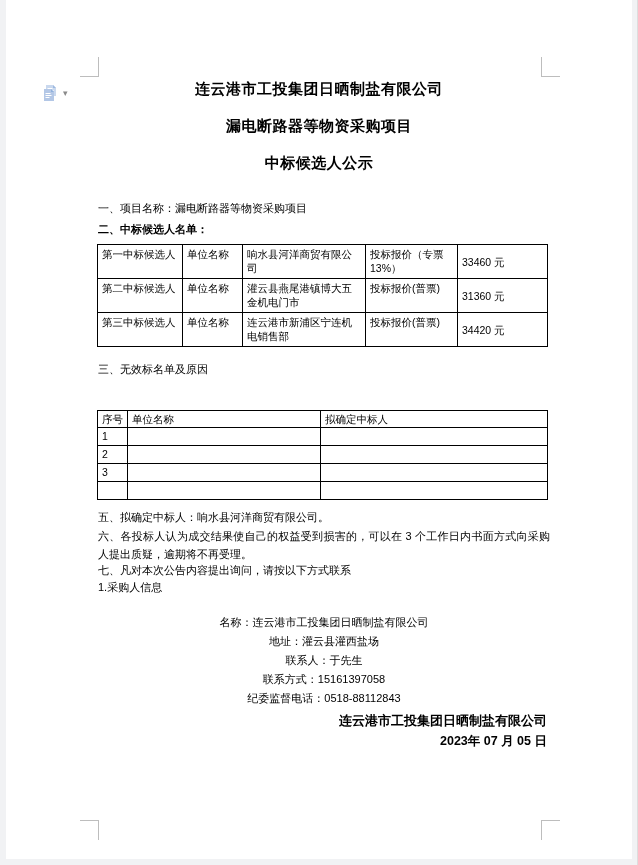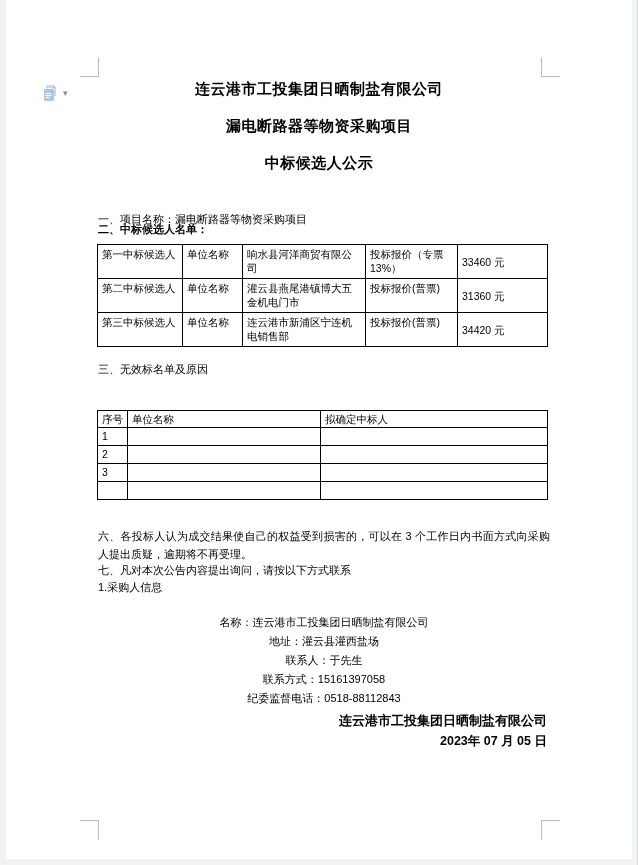--- a/index.html
+++ b/index.html
@@ -44,21 +44,21 @@
     letter-spacing: 0.5px;
   }
   .t1 { top: 80px; }
   .t2 { top: 117px; }
   .t3 { top: 154px; }
 
   .bodyline {
     position: absolute; left: 92px; width: 452px;
     font-size: 11px; line-height: 15px;
   }
-  .s1 { top: 201px; margin-top: 11px; }
+  .s1 { top: 201px; }
   .s2 { top: 222px; font-weight: bold; }
   .s3 { top: 362px; }
   .s5 { top: 510px; }
   .s6 { top: 528px; line-height: 17.5px; text-align: justify; }
   .s7 { top: 563px; }
   .contact-heading { top: 580px; }
   .contact-lines { top: 613px; line-height: 19px; text-align: center; }
   .contact-lines div { white-space: pre; }
 
   table {
@@ -183,20 +183,21 @@
       <td></td>
     </tr>
     <tr>
       <td></td>
       <td></td>
       <td></td>
     </tr>
   </tbody>
     </table>
 
+  <div class="bodyline s5">五、拟确定中标人：响水县河洋商贸有限公司。</div>
   <div class="bodyline s6">六、各投标人认为成交结果使自己的权益受到损害的，可以在 3 个工作日内书面方式向采购人提出质疑，逾期将不再受理。</div>
   <div class="bodyline s7">七、凡对本次公告内容提出询问，请按以下方式联系</div>
 
   <div class="bodyline contact-heading">1.采购人信息</div>
   <div class="bodyline contact-lines">
     <div>名称：连云港市工投集团日晒制盐有限公司</div>
     <div>地址：灌云县灌西盐场</div>
     <div>联系人：于先生</div>
     <div>联系方式：15161397058</div>
     <div>纪委监督电话：0518-88112843</div>

